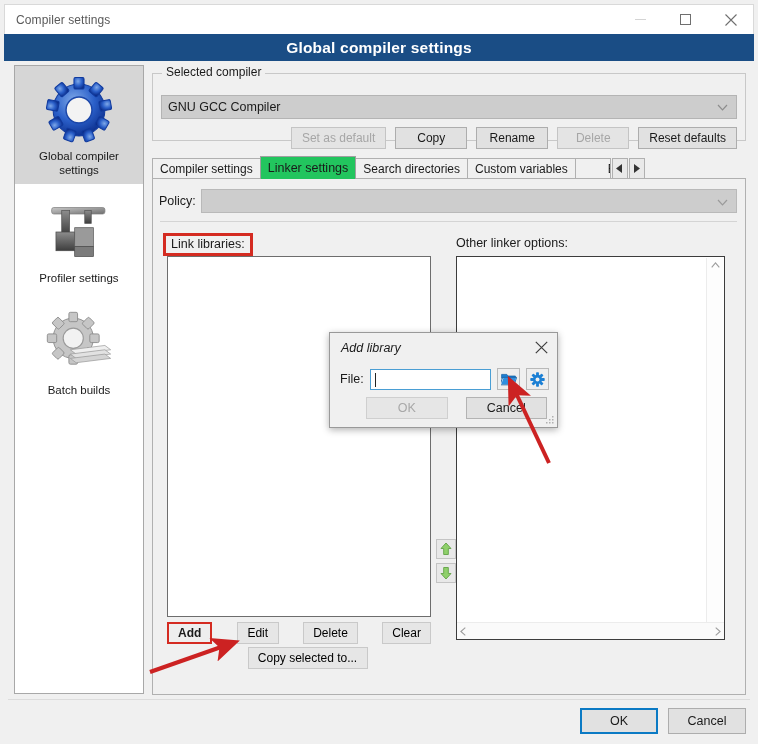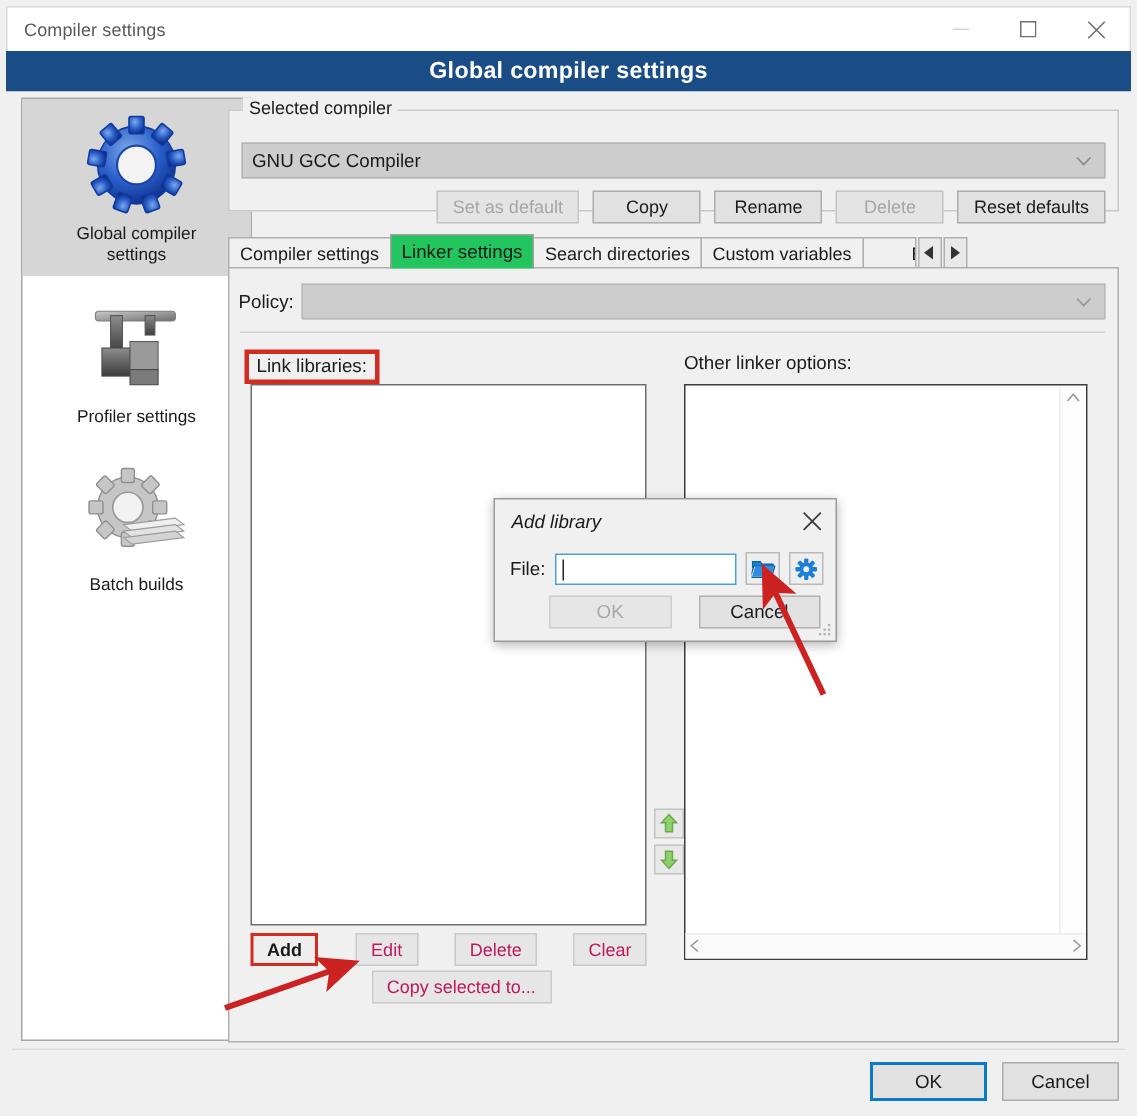--- a/index.html
+++ b/index.html
@@ -51,21 +51,21 @@
 
   
   .body-area {
     position: absolute; left: 4px; top: 61px; right: 4px; bottom: 4px;
     background: #f0f0f0;
   }
 
   
   .leftnav {
     position: absolute; left: 10px; top: 4px;
-    width: 154px; height: 629px;
+    width: 130px; height: 629px;
     background: #ffffff;
     border: 1px solid #a8a8a8;
   }
   .navitem {
     width: 100%;
     display: flex; flex-direction: column; align-items: center;
     padding: 8px 4px 7px 4px;
   }
   .navitem.selected { background: #d6d6d6; }
   .navlabel {
@@ -209,21 +209,21 @@
   .listbtns {
     position: absolute; left: 0; right: 0; bottom: 22px; height: 22px;
     display: flex; justify-content: space-between; gap: 6px;
   }
   .smbtn {
     background: #e1e1e1; border: 1px solid #adadad;
     font-size: 12px; color: #1a1a1a; height: 22px; padding: 0 9px;
     display: flex; align-items: center; justify-content: center;
     min-width: 42px;
   }
-  .smbtn.disabled { color: #be185d; border-color: #c9c9c9; background: #e6e6e6; margin-left: 17px;}
+  .smbtn.disabled { color: #000000; border-color: #c9c9c9; background: #e6e6e6; margin-left: 17px;}
   .smbtn.highlighted { border: 2px solid #d42b21; background:#eeeeee; font-weight:bold; }
   .copyrow {
     position: absolute; left: 0; right: 0; bottom: -3px; height: 22px;
     display: flex; justify-content: center;
   }
 
   
   .arrowcol {
     position: absolute; left: 283px; top: 360px;
     width: 20px;

